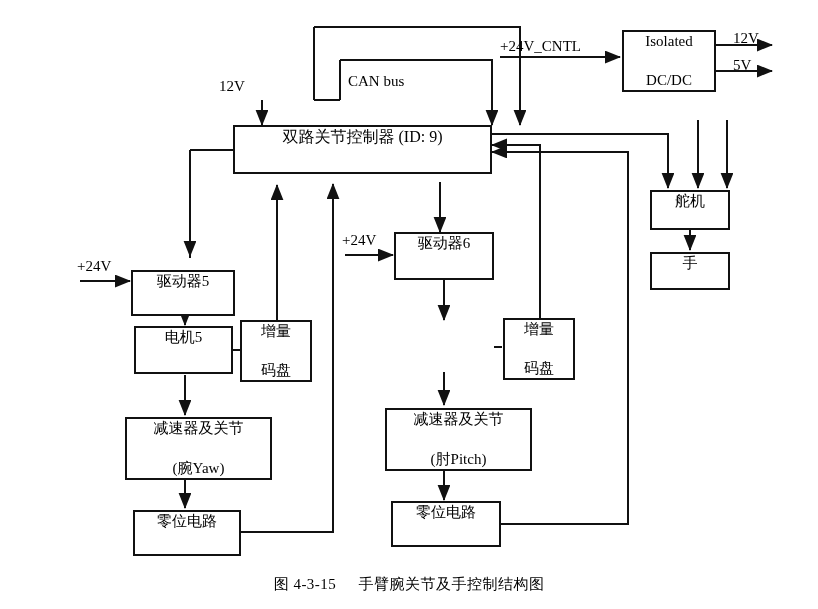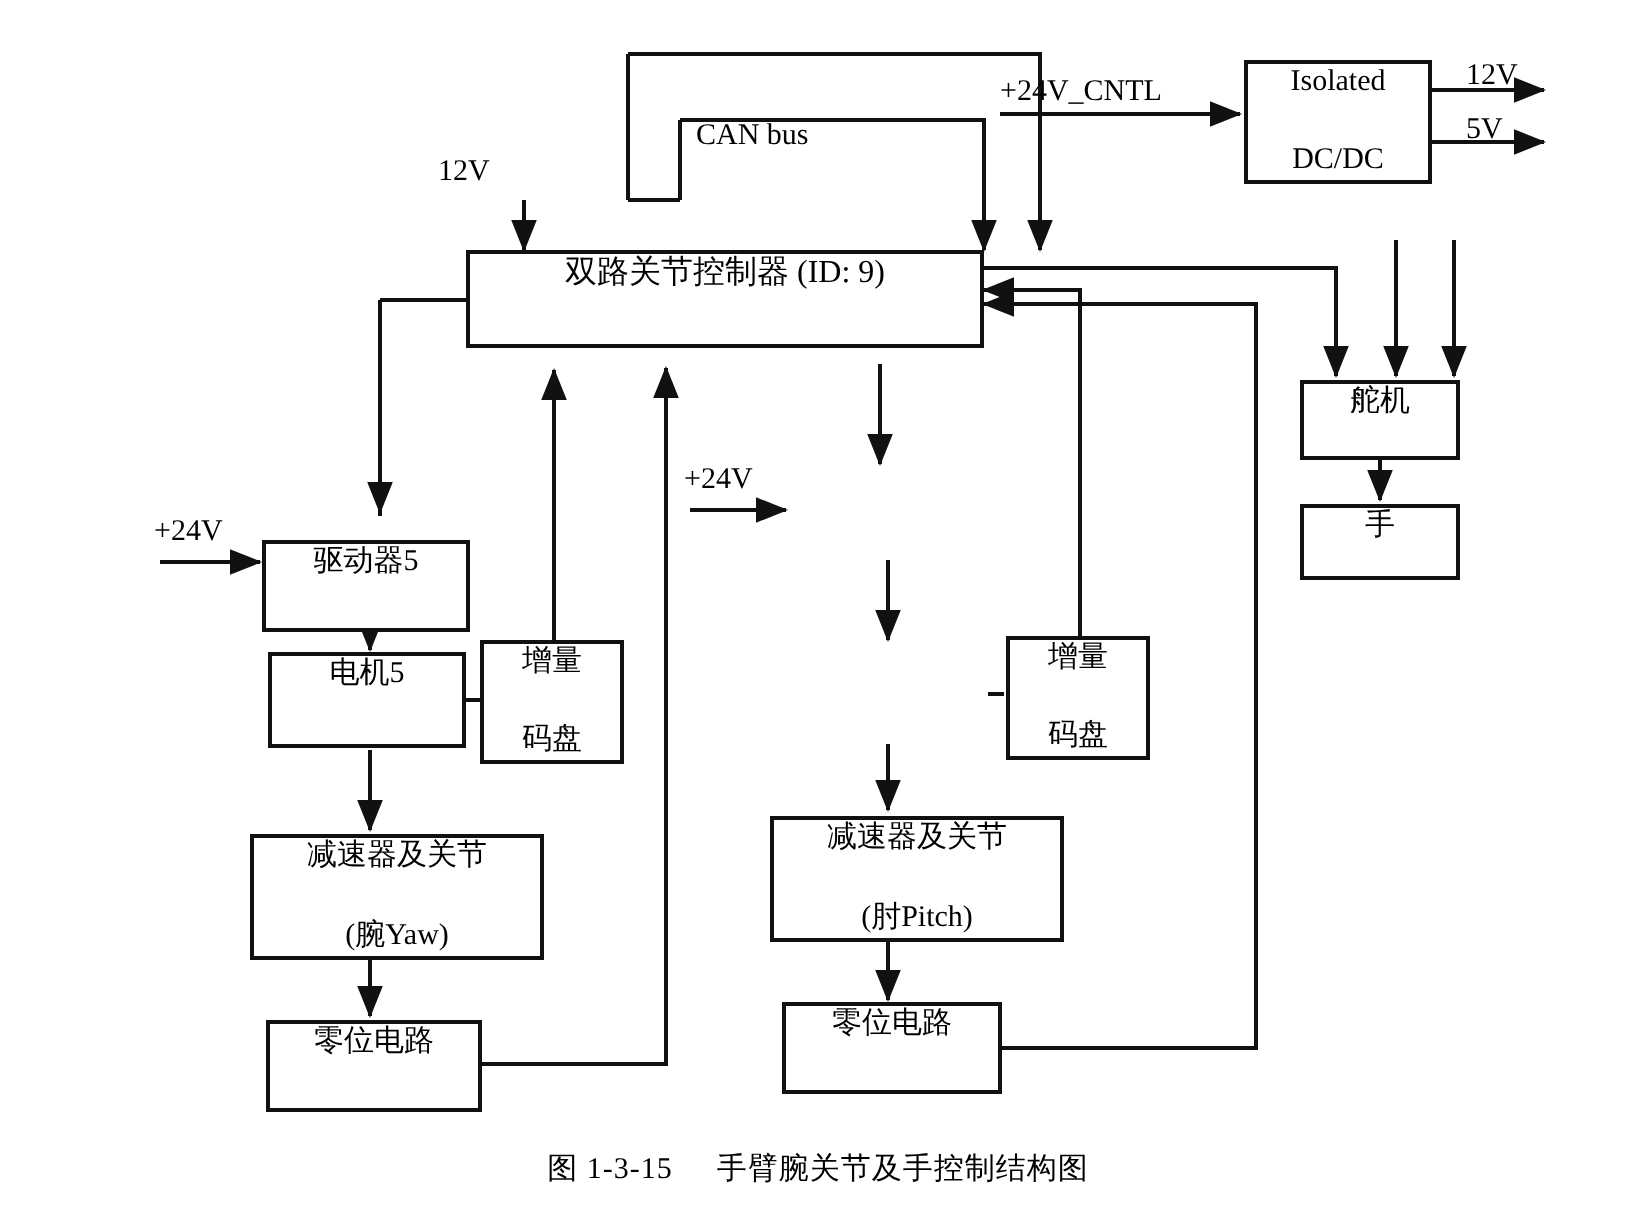--- a/index.html
+++ b/index.html
@@ -120,21 +120,21 @@
       <path d="M277,320 L277,185" marker-end="url(#ah)"></path>
 
       <path d="M540,318 L540,145 L492,145" marker-end="url(#ah)"></path>
 
       <line x1="233" y1="350" x2="240" y2="350"></line>
 
       <line x1="494" y1="347" x2="502" y2="347"></line>
     </g>
   </svg>
 
-  <div class="lbl" style="left:348px; top:60px;text-align:right;">CAN bus</div>
+  <div class="lbl" style="left:348px; top:73px;text-align:right;">CAN bus</div>
   <div class="lbl" style="left:219px; top:78px;">12V</div>
   <div class="lbl" style="left:500px; top:38px;">+24V_CNTL</div>
   <div class="lbl" style="left:733px; top:30px;">12V</div>
   <div class="lbl" style="left:733px; top:57px;">5V</div>
   <div class="lbl" style="left:77px; top:258px;">+24V</div>
   <div class="lbl" style="left:342px; top:232px;">+24V</div>
 
   <div class="box" style="left:622px; top:30px; width:94px; height:62px;">
     <span class="l1">Isolated</span>
     <span class="l2">DC/DC</span>
@@ -149,20 +149,23 @@
   </div>
 
   <div class="box" style="left:650px; top:252px; width:80px; height:38px;">
     <span>手</span>
   </div>
 
   <div class="box" style="left:131px; top:258px; width:104px; height:46px;margin-top:12px;">
     <span>驱动器5</span>
   </div>
 
+  <div class="box" style="left:394px; top:232px; width:100px; height:48px;">
+    <span>驱动器6</span>
+  </div>
 
   <div class="box" style="left:134px; top:326px; width:99px; height:48px;">
     <span>电机5</span>
   </div>
 
   <div class="box" style="left:240px; top:320px; width:72px; height:62px;">
     <span class="l1">增量</span>
     <span class="l2">码盘</span>
   </div>
 
@@ -184,16 +187,16 @@
 
   <div class="box" style="left:133px; top:510px; width:108px; height:46px;">
     <span>零位电路</span>
   </div>
 
   <div class="box" style="left:391px; top:501px; width:110px; height:46px;">
     <span>零位电路</span>
   </div>
 
   <div class="caption" style="top:575px;">
-    <span>图 1-3-15</span><span class="gap"></span><span>手臂腕关节及手控制结构图</span>
+    <span>图 4-3-15</span><span class="gap"></span><span>手臂腕关节及手控制结构图</span>
   </div>
 
 </div>
 
 </body></html>

